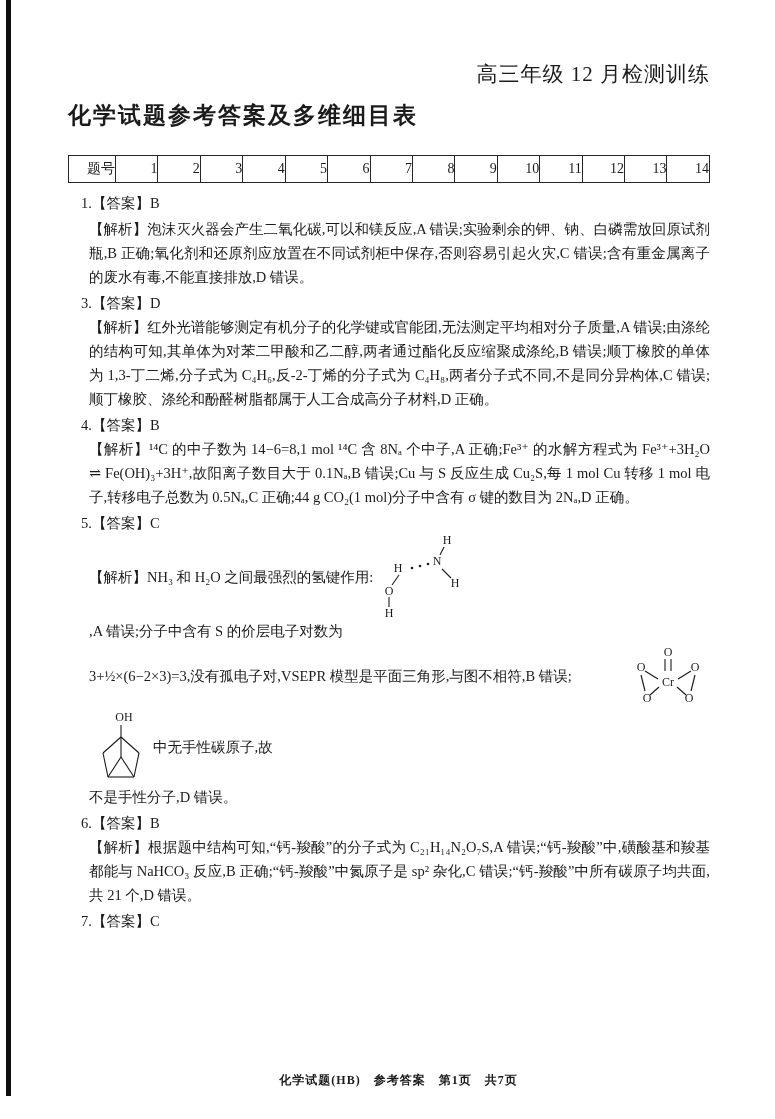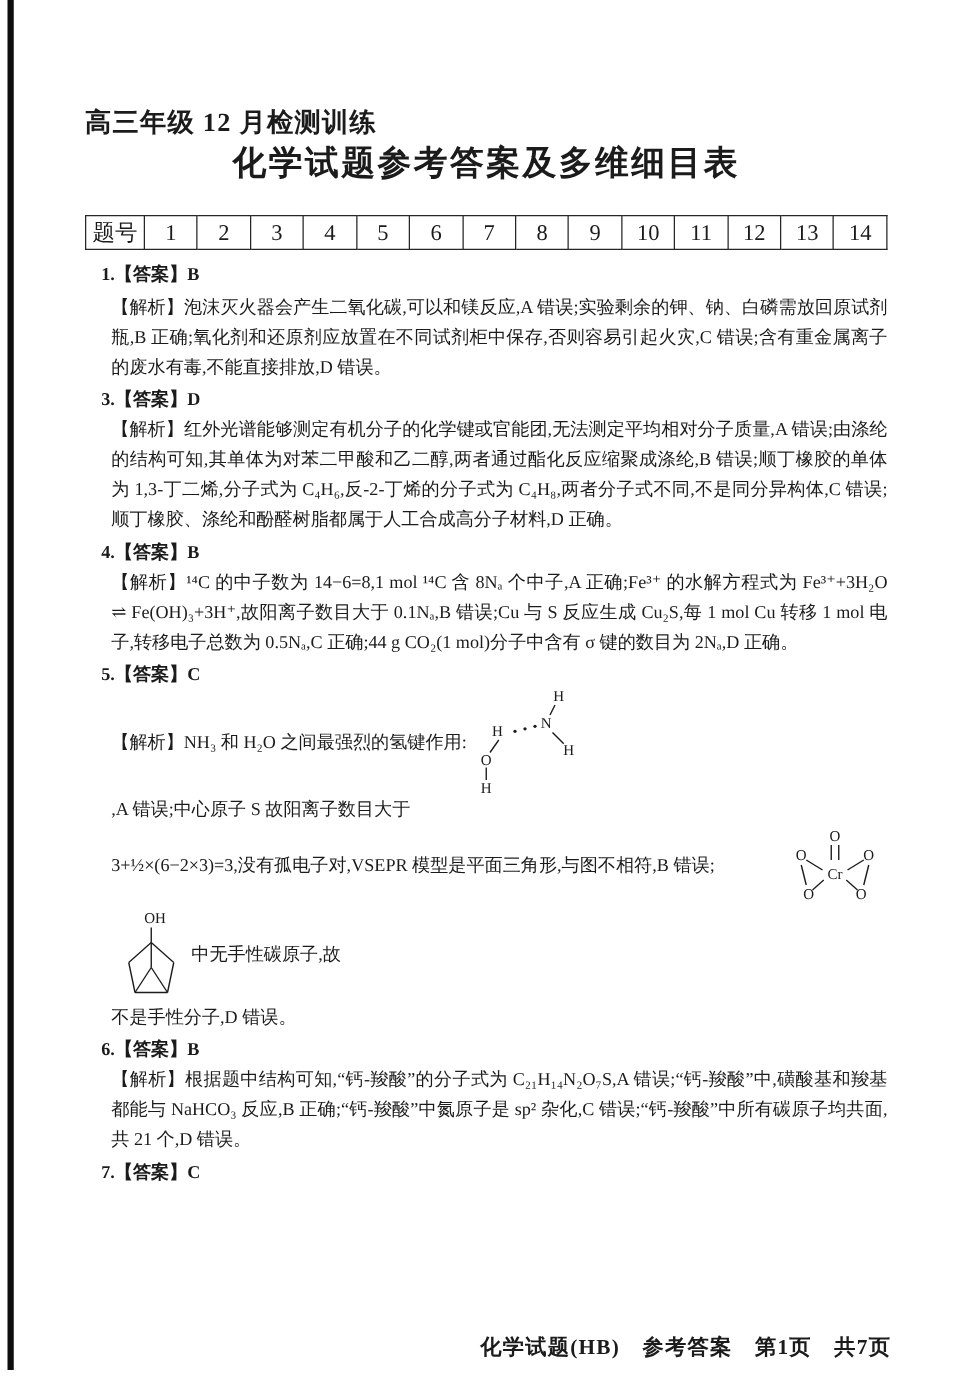--- a/index.html
+++ b/index.html
@@ -14,68 +14,68 @@
   }
   .scan-bar {
     position:absolute; left:6px; top:0;
     width:5px; height:1096px;
     background:#0e0e0e;
   }
   .content {
     position:absolute; left:68px; top:0; width:642px;
   }
   .title {
-    margin-top:84px;
+    margin-top:60px;
+    text-align:right;
+    font-size:21px; font-weight:normal;
+    letter-spacing:1px;
+  }
+  .subtitle {
+    margin-top:12px;
     text-align:left;
-    font-size:21px; font-weight:bold;
-    letter-spacing:1px;
-  }
-  .subtitle {
-    margin-top:0;
-    text-align:center;
-    font-size:27px; font-weight:bold;
+    font-size:23px; font-weight:bold;
     letter-spacing:2px;
   }
   table.anskey {
     width:100%;
     border-collapse:collapse;
     table-layout:fixed;
     margin-top:24px;
   }
   table.anskey td {
     border:1.5px solid #262626;
-    text-align:center;
+    text-align:right;
     height:27px;
-    font-size:18px;
+    font-size:14px;
   }
   td.rowhdr { width:47px; }
   .items {
     margin-top:8px;
     font-size:14.5px;
     line-height:24px;
   }
   .item { margin-bottom:2px; }
-  .item-head { padding-left:13px;font-weight:bold; }
+  .item-head { padding-left:13px; }
   .analysis {
     padding-left:21px;
     text-align:justify;
   }
   .aline { display:block; }
   .flexline {
     display:flex;
     align-items:center;
     flex-wrap:wrap;
   }
   .flexline > span { flex:0 1 auto; min-width:0; text-align:justify; }
   .flexline > svg { flex:0 0 auto; margin:0 3px; }
   .push-right { margin-left:auto !important; margin-right:6px !important; }
   .footer {
     position:absolute; left:84px; right:62px; bottom:30px;
-    text-align:right;
-    font-size:17px; font-weight:bold;
+    text-align:center;
+    font-size:12px; font-weight:bold;
     letter-spacing:1px;
   }
   svg .bond { stroke:#1b1b1b; stroke-width:1.1; fill:none; }
   svg .dbl  { stroke:#1b1b1b; stroke-width:1.1; fill:none; }
   svg text  { fill:#1b1b1b; stroke:none; font-size:12px; font-family:"Liberation Serif","DejaVu Serif",serif; }
   svg .dot  { fill:#1b1b1b; stroke:none; }
 </style>
 </head>
 <body>
 
@@ -150,21 +150,21 @@
             <circle class="dot" cx="52" cy="29" r="1.3"></circle>
             <line class="bond" x1="64" y1="20" x2="68" y2="12"></line>
             <line class="bond" x1="66" y1="34" x2="75" y2="43"></line>
             <text x="22" y="37" text-anchor="middle">H</text>
             <text x="13" y="60" text-anchor="middle">O</text>
             <text x="13" y="82" text-anchor="middle">H</text>
             <text x="61" y="30" text-anchor="middle">N</text>
             <text x="71" y="9" text-anchor="middle">H</text>
             <text x="79" y="52" text-anchor="middle">H</text>
           </svg>
-          <span>,A 错误;中心原子 S 故阳离子数目大于</span>
+          <span>,A 错误;分子中含有 S 的价层电子对数为</span>
         </div>
 
         <div class="aline flexline">
           <span>3+½×(6−2×3)=3,没有孤电子对,VSEPR 模型是平面三角形,与图不相符,B 错误;</span>
           <svg class="push-right" width="72" height="66" viewBox="0 0 72 66">
             <line class="dbl" x1="33" y1="16" x2="33" y2="28"></line>
             <line class="dbl" x1="39" y1="16" x2="39" y2="28"></line>
             <line class="bond" x1="13" y1="28" x2="26" y2="36"></line>
             <line class="bond" x1="18" y1="52" x2="27" y2="44"></line>
             <line class="bond" x1="9" y1="32" x2="13" y2="48"></line>

